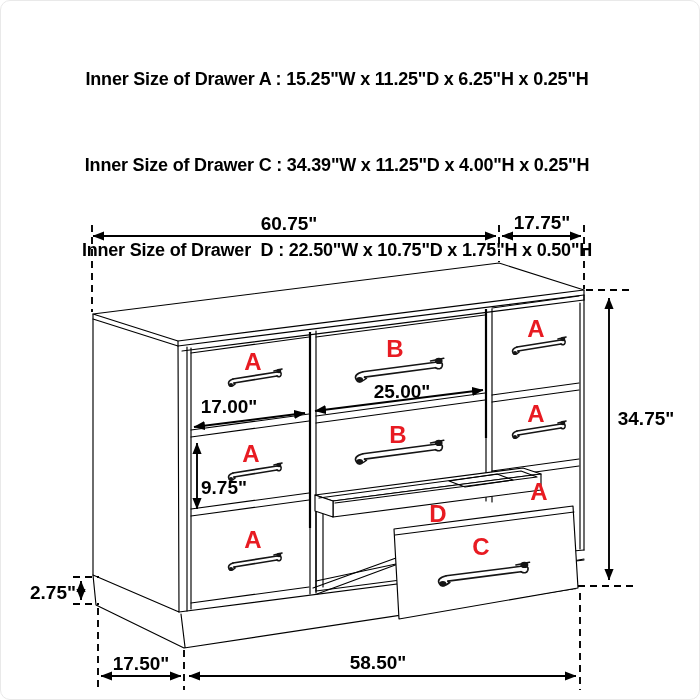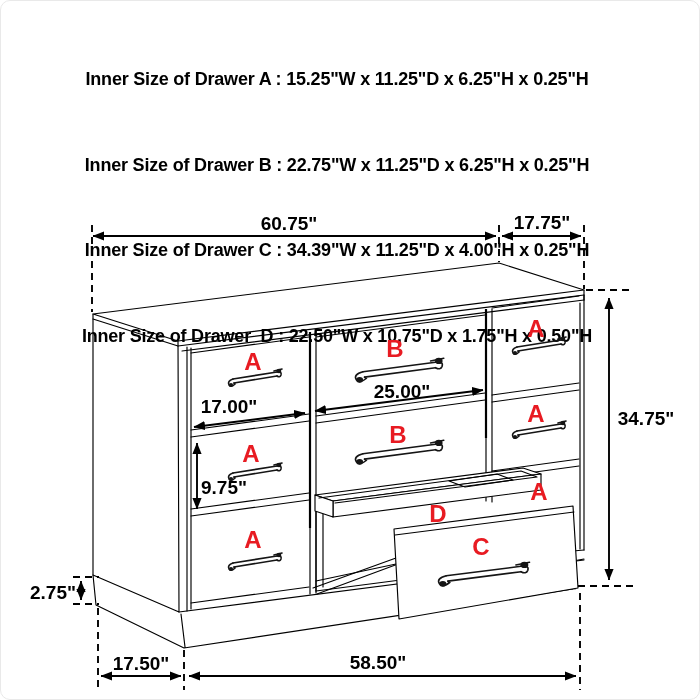--- a/index.html
+++ b/index.html
@@ -20,21 +20,20 @@
   .hnd{fill:none;stroke:#151515;stroke-width:1.6;stroke-linecap:round;}
   .hndb{fill:#151515;stroke:none;}
 </style>
 </head>
 <body>
 
 <div class="stage">
 
   <div class="hdr">
     <div>Inner Size of Drawer A : 15.25"W x 11.25"D x 6.25"H x 0.25"H</div>
-    <div>Inner Size of Drawer B : 22.75"W x 11.25"D x 6.25"H x 0.25"H</div>
     <div>Inner Size of Drawer C : 34.39"W x 11.25"D x 4.00"H x 0.25"H</div>
     <div>Inner Size of Drawer  D : 22.50"W x 10.75"D x 1.75"H x 0.50"H</div>
   </div>
 
   <svg width="700" height="700" viewBox="0 0 700 700">
     <defs>
       <marker id="ah" viewBox="0 0 10 8" refX="9.6" refY="4" markerWidth="11.5" markerHeight="9.2" orient="auto-start-reverse" markerUnits="userSpaceOnUse">
         <path d="M0,0 L10,4 L0,8 Z" fill="#000"></path>
       </marker>
       <g id="handle">

